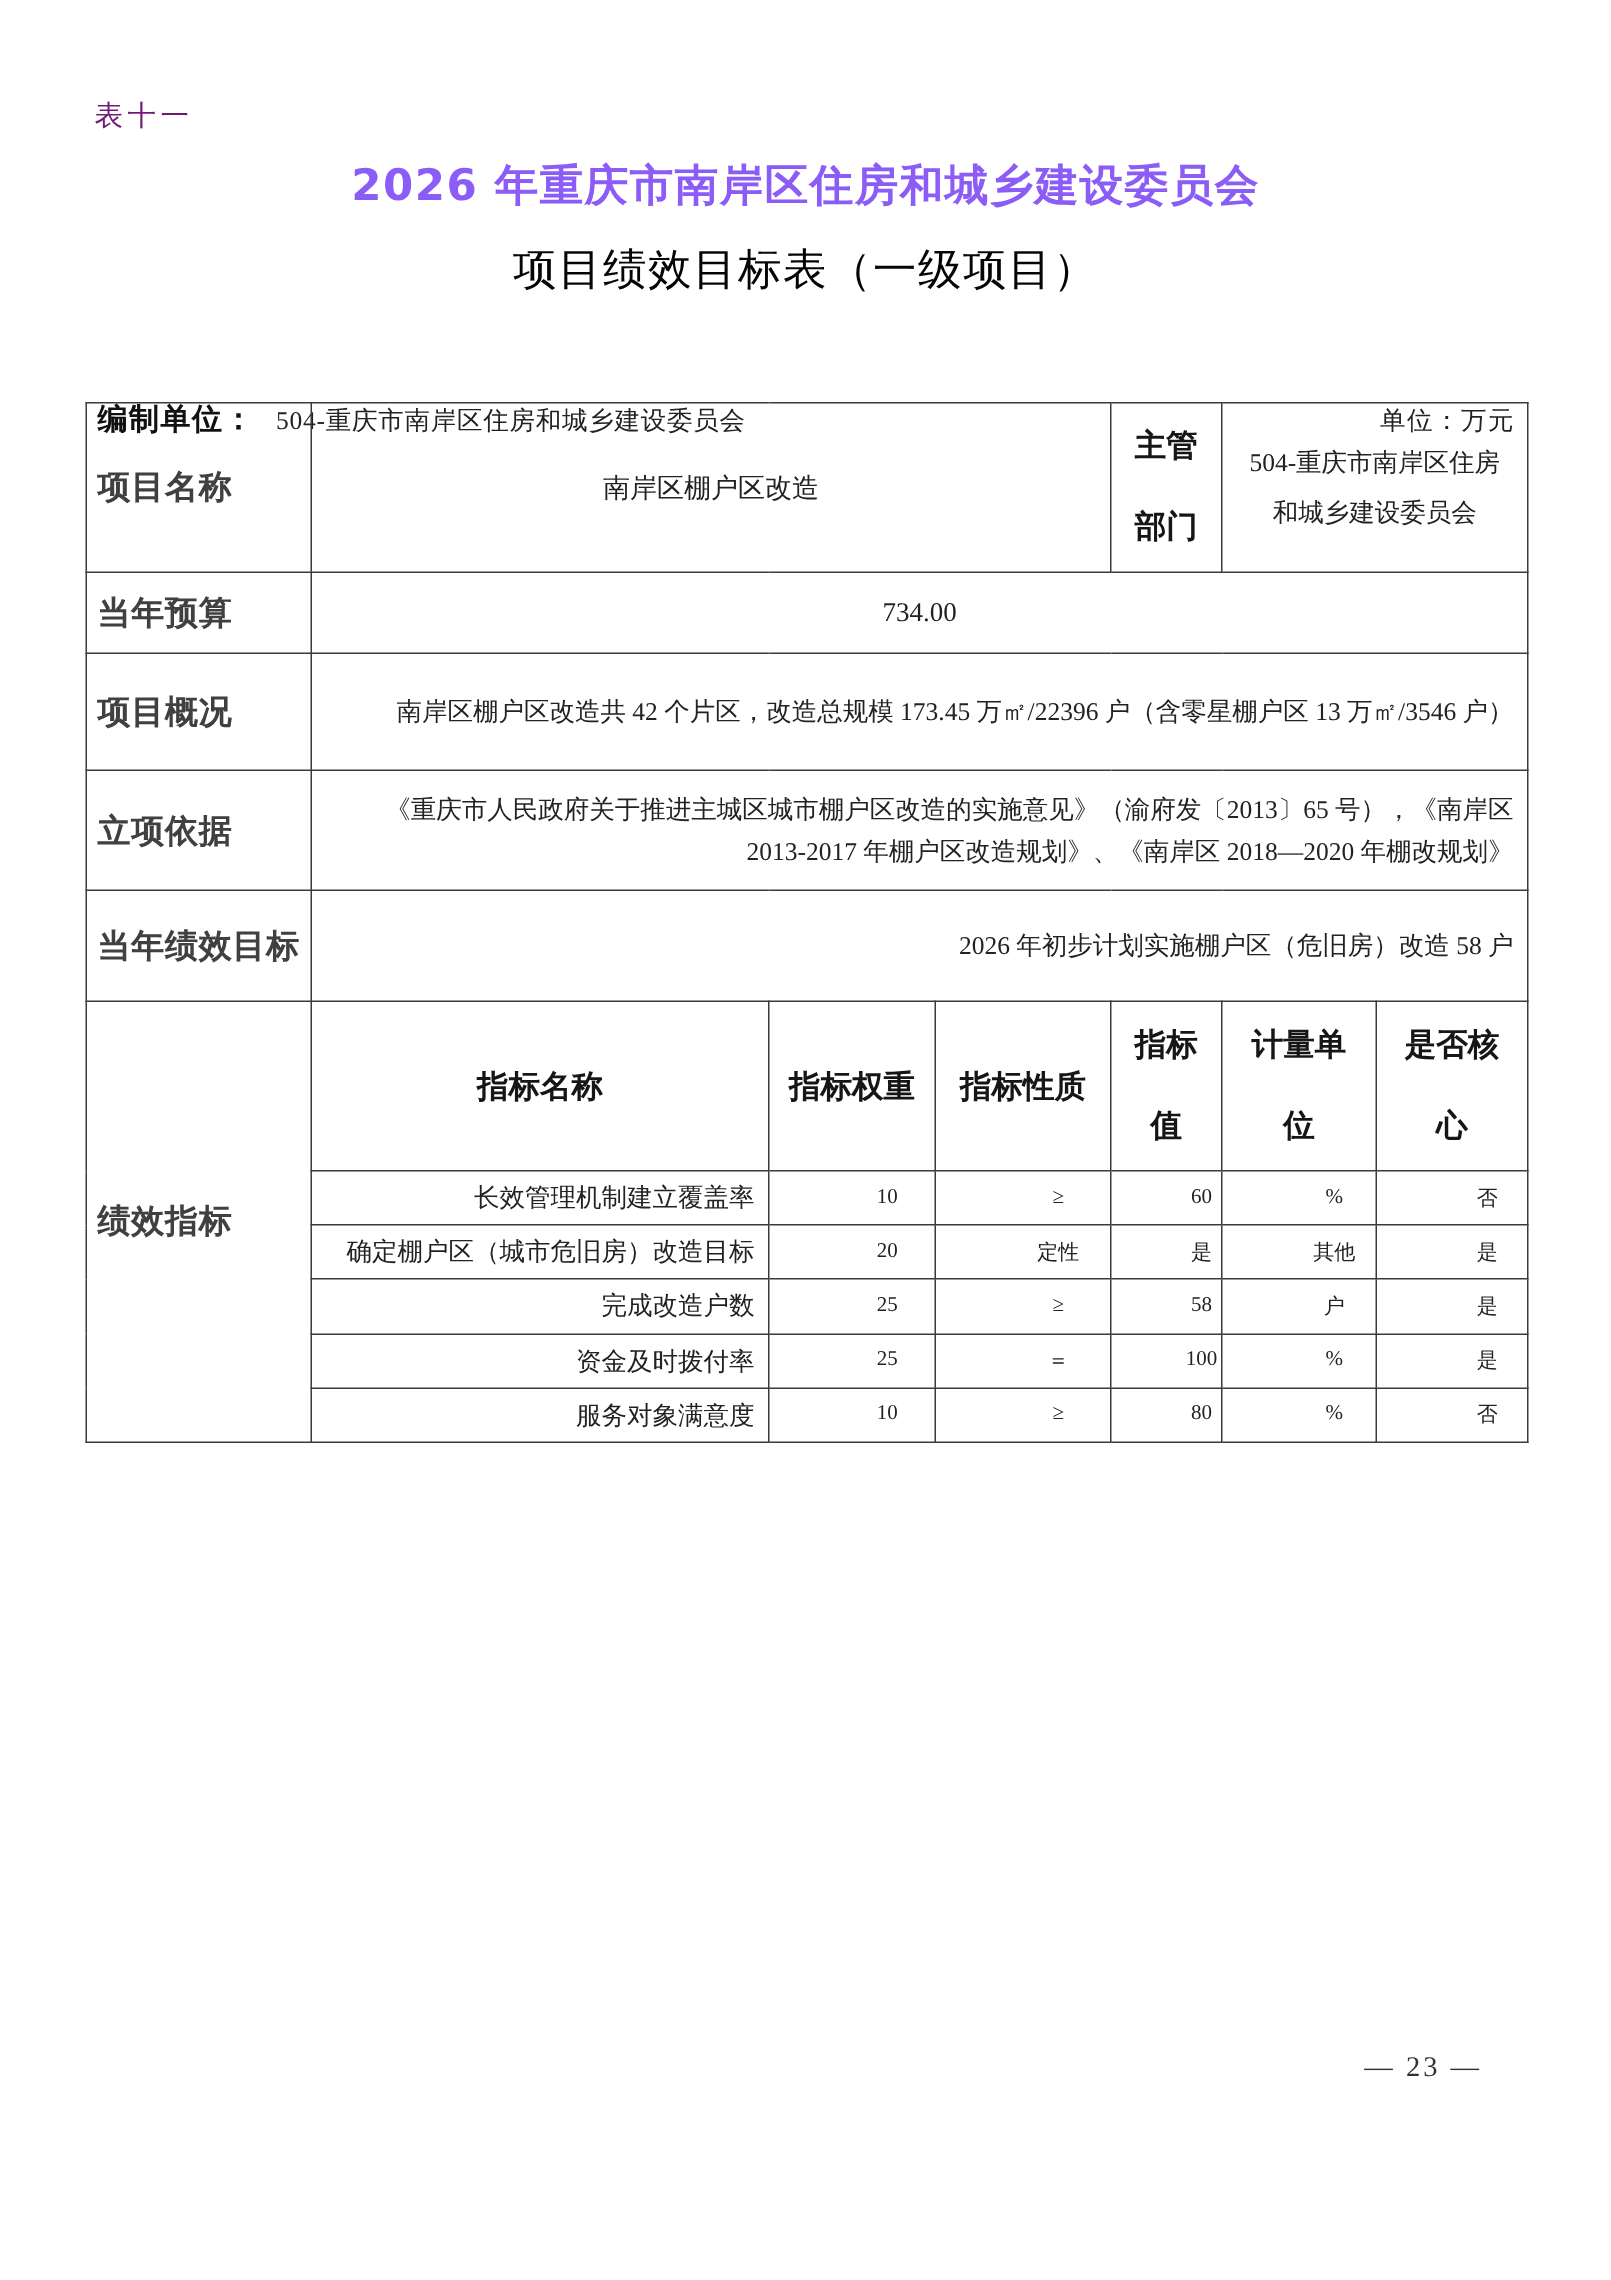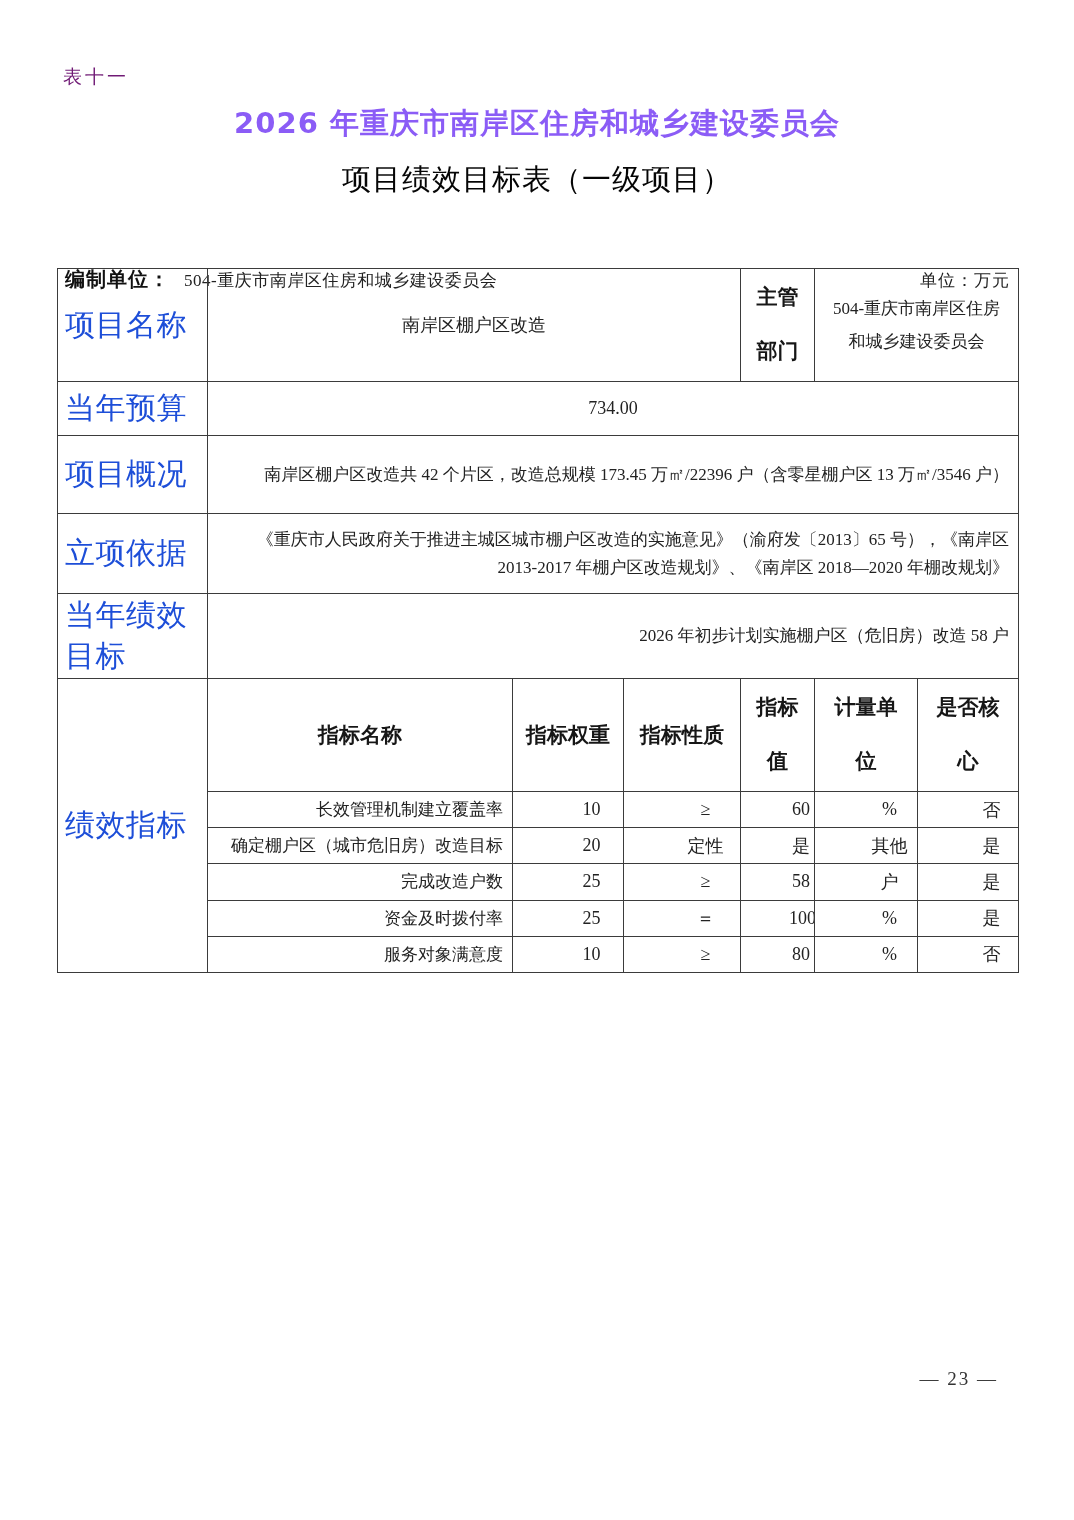--- a/index.html
+++ b/index.html
@@ -40,22 +40,22 @@
     position:absolute;left:57px;top:268px;width:961px;
     border-collapse:collapse;table-layout:fixed;
   }
   table.perf td{
     border:1.5px solid #3b3b3b;
     vertical-align:middle;
     overflow:hidden;
     margin-top:16px;
   }
   td.lbl{
-    font-weight:normal;font-size:30px;letter-spacing:0.5px;
-    padding-left:7px;color:#1d4ed8;
+    font-weight:bold;font-size:22px;letter-spacing:0.5px;
+    padding-left:7px;color:#404040;
   }
   td.txt{
     font-size:17px;padding:4px 9px;line-height:1.6;color:#222;
     text-align:right;
   }
   td.ctr{
     font-size:18px;text-align:center;color:#222;
   }
   td.hdr{
     font-weight:bold;font-size:21px;text-align:center;color:#161616;
@@ -63,23 +63,23 @@
   .pre{white-space:pre-line;}
   td.hdr.pre{line-height:2.55;text-align:center;}
   td.dept-lbl{
     font-weight:bold;font-size:21px;text-align:center;
     white-space:pre-line;line-height:2.55;color:#161616;
   }
   td.dept-val{
     font-size:17px;text-align:center;line-height:1.95;
     white-space:pre-line;color:#222;padding:0 4px;
   }
-  td.num{font-size:18px;text-align:center;color:#222;padding-left:48px;}
+  td.num{font-size:14px;text-align:center;color:#222;padding-left:48px;}
   .page-number{
-    position:absolute;right:76px;top:1368px;
+    position:absolute;right:86px;top:1368px;
     font-size:19px;letter-spacing:2px;color:#333;
   }
 </style>
 </head>
 <body>
 
 <div class="page-tag">表十一</div>
 
 <div class="title1">2026 年重庆市南岸区住房和城乡建设委员会</div>
 <div class="title2">项目绩效目标表（一级项目）</div>

